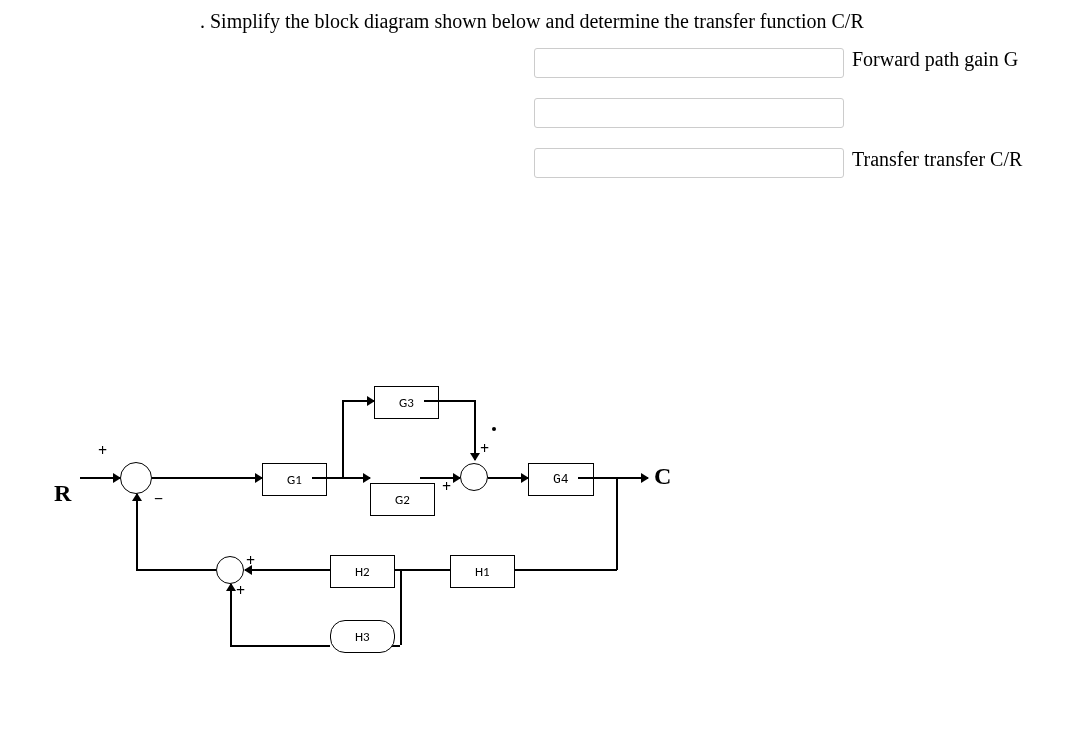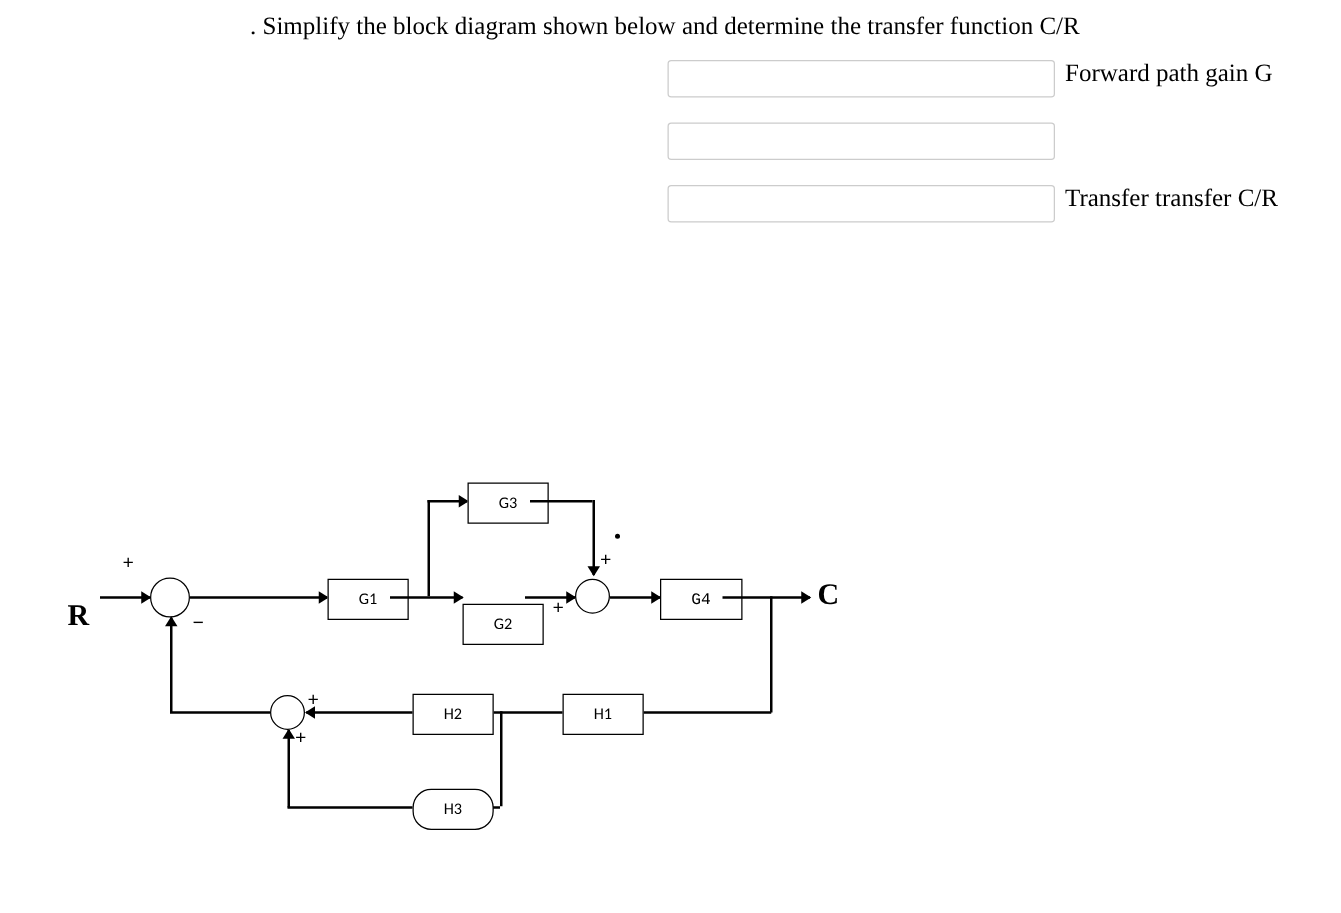--- a/index.html
+++ b/index.html
@@ -205,21 +205,21 @@
 
   <div class="line hline arrow-left" style="top:199px; left:330px; width:20px;"></div>
 
   <div class="block" style="top:185px; left:280px;">H2</div>
 
   <div class="line hline arrow-left" style="top:199px; left:195px; width:85px;"></div>
 
   <div class="line vline" style="top:199px; left:350px; height:76px;"></div>
   <div class="line hline arrow-left" style="top:275px; left:330px; width:20px;"></div>
 
-  <div class="block" style="top:261px; left:280px;border-radius:15px;">H3</div>
+  <div class="block" style="top:250px; left:280px;border-radius:15px;">H3</div>
 
   <div class="line hline" style="top:275px; left:180px; width:100px;"></div>
   <div class="line vline arrow-up" style="top:214px; left:180px; height:62px;"></div>
 
   <div class="summing summing-small" style="top:186px; left:166px;"></div>
   <span class="sign" style="top:182px; left:196px;">+</span>
   <span class="sign" style="top:212px; left:186px;">+</span>
 
   <div class="line hline" style="top:199px; left:86px; width:80px;"></div>
   <div class="line vline arrow-up" style="top:124px; left:86px; height:76px;"></div>

